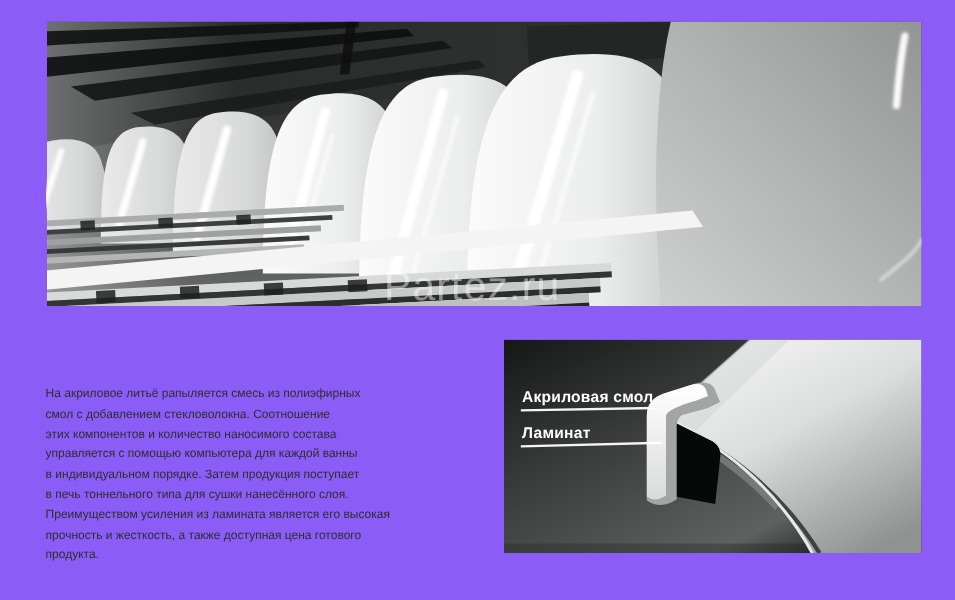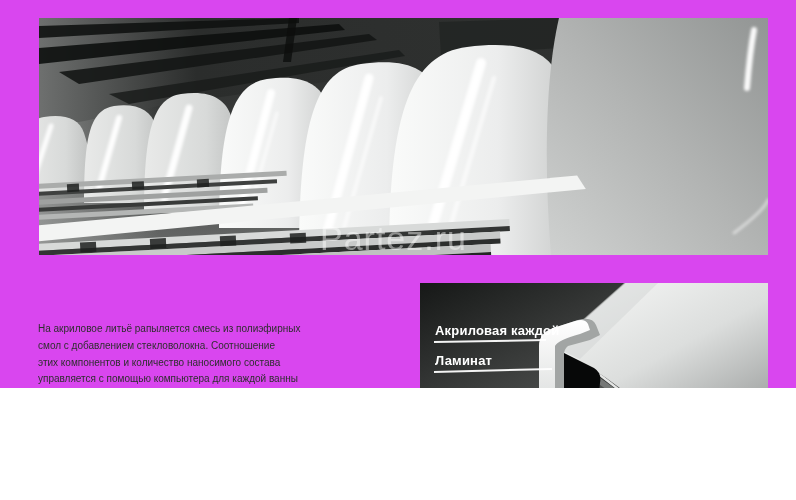--- a/index.html
+++ b/index.html
@@ -1,16 +1,16 @@
 <!DOCTYPE html>
 <html><head>
 <meta charset="utf-8">
 <style>
   html,body{margin:0;padding:0;background:#ffffff;}
-  .page{position:relative;width:796px;height:388px;background:#d946ef;overflow:hidden;
+  .page{position:relative;width:796px;height:500px;background:#8b5cf6;overflow:hidden;
         font-family:"Liberation Sans",sans-serif;}
   
   .photo{position:absolute;left:39px;top:18px;width:729px;height:237px;overflow:hidden;}
   .photo svg{display:block;}
   
   .article{position:absolute;left:38px;top:311px;width:410px;}
   .article h1{margin:0;font-size:15.5px;font-weight:700;color:#1a1a1a;letter-spacing:.1px;}
   .article p{margin:10px 0 0 0;font-size:10px;line-height:16.8px;color:#2e2e2e;
              white-space:pre-line;}
   
@@ -178,19 +178,19 @@
         <path d="M133,64 C180,88 225,120 257,178" stroke="#eeefee" stroke-width="2.5" fill="none" opacity="0.95"></path>
 
         <path d="M119,64 Q119,50 134,45 L158,37 Q172,33 176,42 L180,52 L170,57 L148,63 Q144,66 144,72 L144,133 Q131,142 119,134 Z" fill="#a2a5a4"></path>
 
         <path d="M119,63 Q119,50 133,45 L155,38 Q165,35 168,41 L170,47 L160,51 Q138,57 135,63 L135,130 Q126,136 119,131 Z" fill="url(#dFlange)"></path>
 
         <path d="M144,70 L174,85 Q182,90 180,100 L176,137 L144,131 Z" fill="#070808"></path>
       </g>
     </svg>
 
-    <div class="dlabel dlabel-acrylic">Акриловая каждой</div>
+    <div class="dlabel dlabel-acrylic">Акриловая смол</div>
     <div class="dline dline-acrylic"></div>
     <div class="dlabel dlabel-laminate">Ламинат</div>
     <div class="dline dline-laminate"></div>
   </figure>
 
 </div>
 
 </body></html>

